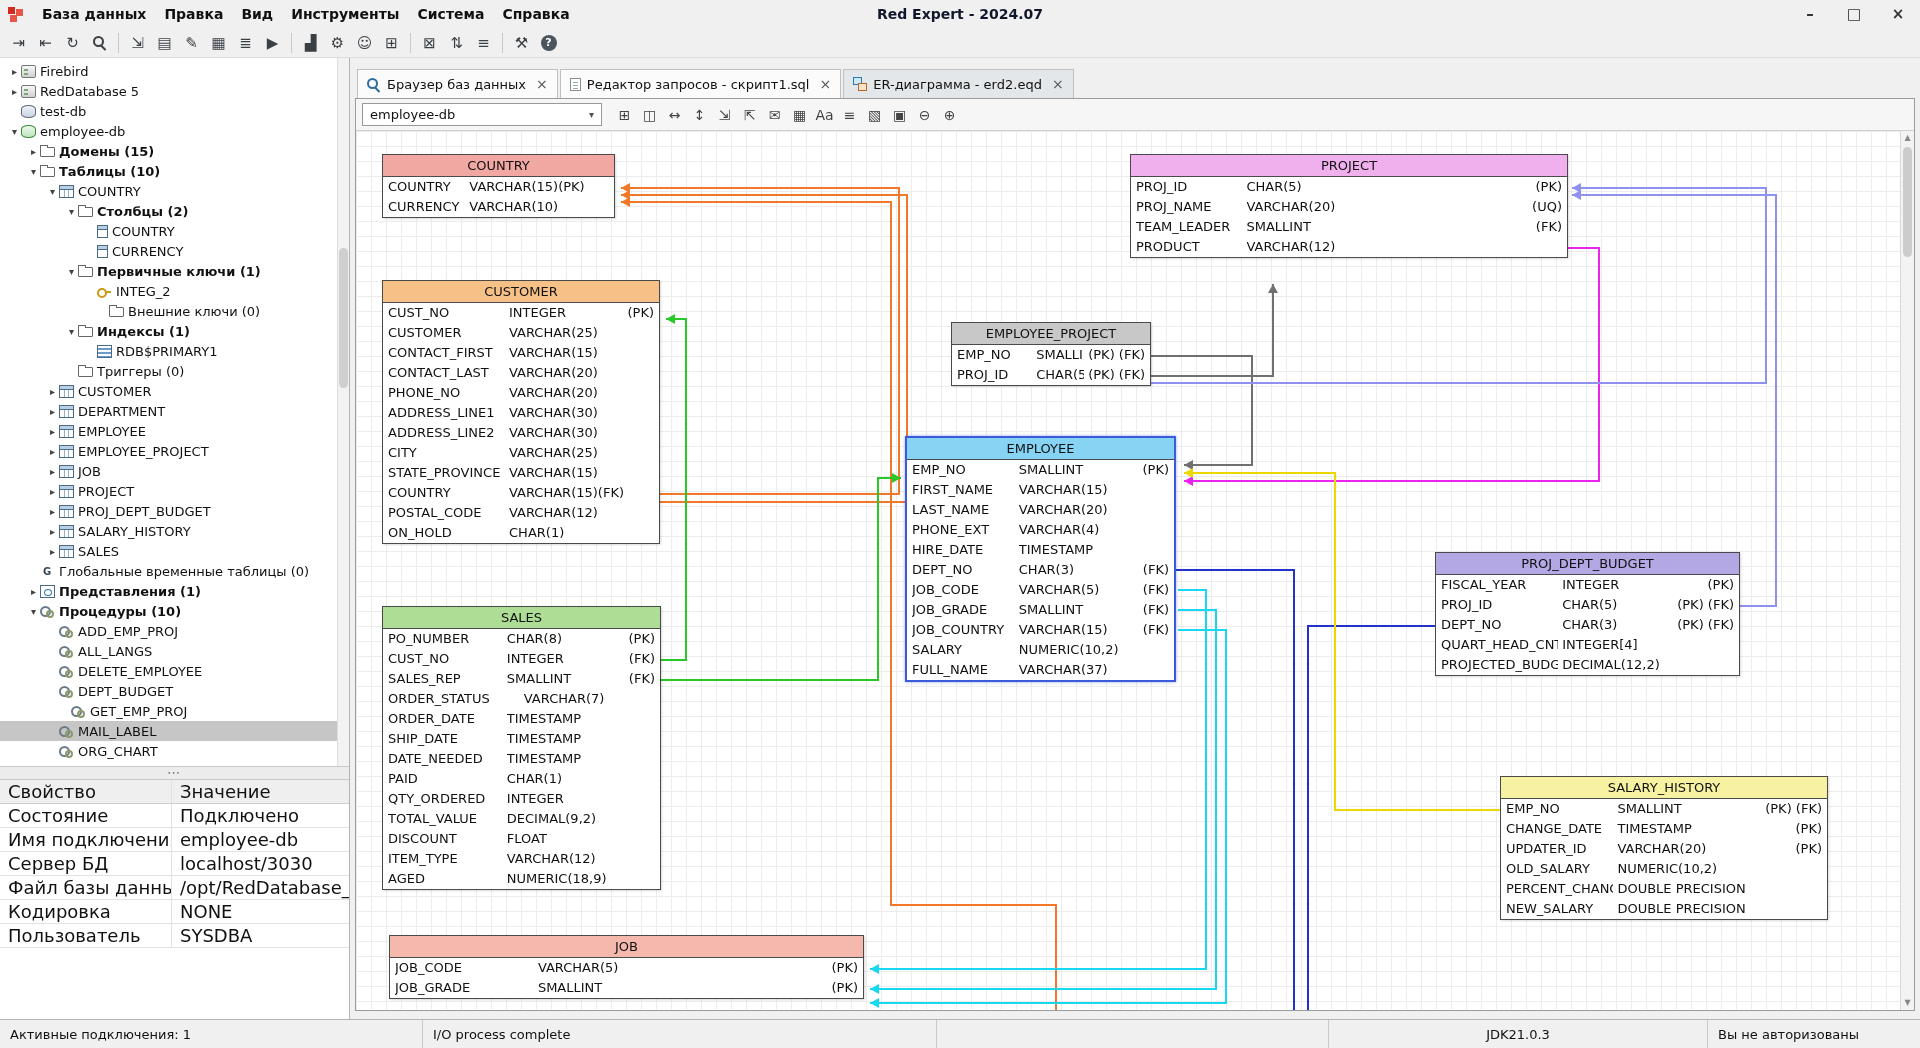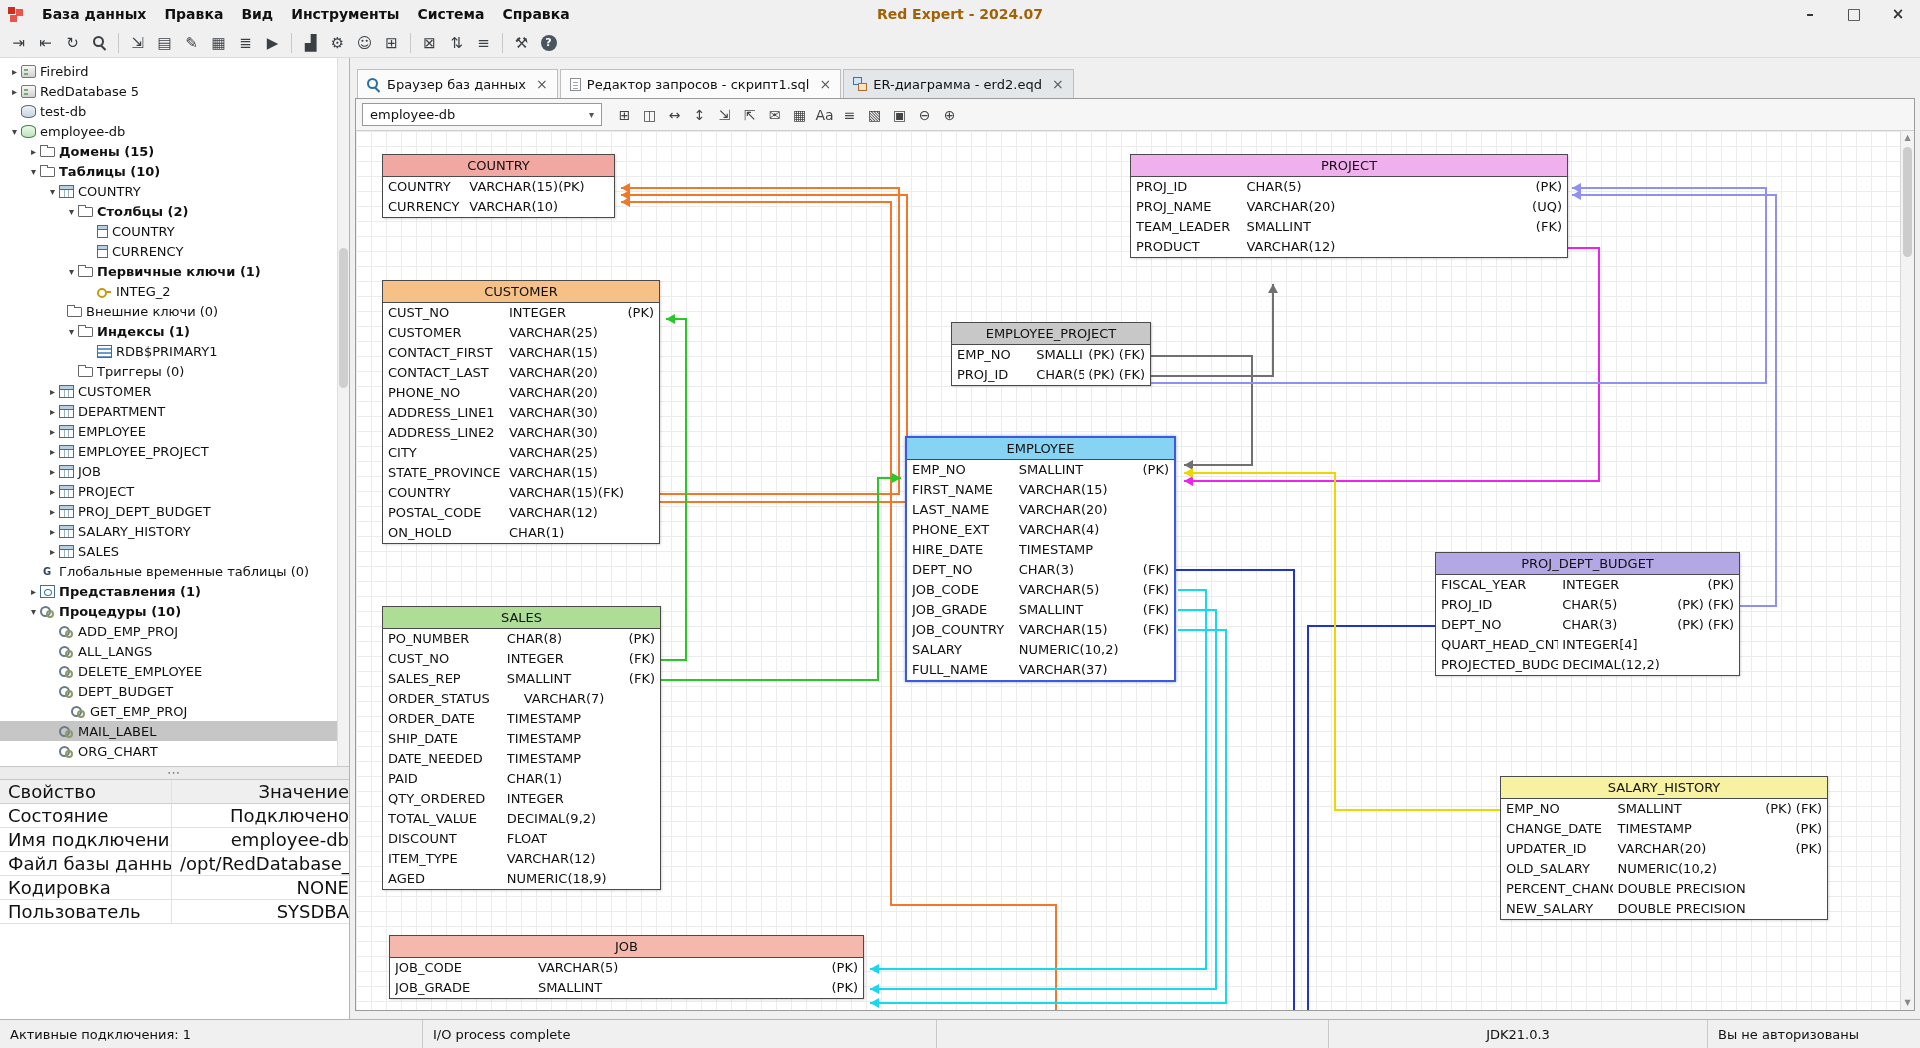--- a/index.html
+++ b/index.html
@@ -10,21 +10,21 @@
     font-size:13px; color:#111; background:#f0f0f0;
   }
   .app { display:flex; flex-direction:column; height:100%; }
 
   
   .titlebar { height:28px; flex:none; display:flex; align-items:center; position:relative; background:#f0f0f0;font-weight:bold; }
   .logo { width:15px; height:15px; margin:0 10px 0 8px; flex:none; position:relative; }
   .logo::before { content:""; position:absolute; left:0; top:0; width:7px; height:7px; background:#d42a1e; box-shadow:8px 2px 0 #e8564a, 2px 8px 0 #e8564a; }
   .menubar { display:flex; z-index:2; }
   .menu-item { padding:0 9px; font-size:14px; line-height:28px; cursor:default; }
-  .win-title { position:absolute; left:0; right:0; text-align:center; color:#a16207; font-size:14px; pointer-events:none; }
+  .win-title { position:absolute; left:0; right:0; text-align:center; color:#0f172a; font-size:14px; pointer-events:none; }
   .wincontrols { margin-left:auto; display:flex; z-index:2; }
   .wc { width:44px; text-align:center; font-size:15px; line-height:28px; color:#333; }
 
   
   .toolbar { height:30px; flex:none; display:flex; align-items:center; padding:0 5px; background:#f0f0f0; border-bottom:1px solid #dcdcdc; }
   .tb-btn { width:25px; height:25px; margin:0 1px; border:none; background:transparent; display:flex; align-items:center; justify-content:center; font-size:15px; color:#3a3f44; padding:0; font-family:inherit; }
   .tb-btn.help span { width:16px; height:16px; border-radius:50%; background:#4a5560; color:#fff; font-size:11px; line-height:16px; text-align:center; font-weight:bold; }
   .tb-sep { width:1px; height:20px; background:#c8c8c8; margin:0 5px; }
   .cssico.mag { width:13px; height:13px; position:relative; display:inline-block; }
   .cssico.mag::before { content:""; position:absolute; left:0; top:0; width:7px; height:7px; border:2px solid #3a3f44; border-radius:50%; }
@@ -40,21 +40,21 @@
   .trow.sel { background:#c6c6c6; }
   .arr { width:13px; flex:none; font-size:10px; color:#444; text-align:center; }
   .tlabel { padding-right:6px; }
   .tlabel.b { font-weight:bold; }
   .tree-sb { position:absolute; right:0; top:0; bottom:0; width:12px; background:#f2f2f2; border-left:1px solid #ddd; }
   .tree-sb .thumb { position:absolute; left:1px; right:1px; top:190px; height:140px; background:#cfcfcf; border-radius:5px; }
   .splitter { height:14px; flex:none; background:#ececec; border-top:1px solid #c8c8c8; border-bottom:1px solid #c8c8c8; text-align:center; line-height:11px; color:#777; font-size:13px; letter-spacing:2px; }
   .props { flex:1; overflow:hidden; font-size:18px; background:#fff; }
   .prow { display:flex; height:24px; line-height:23px; border-bottom:1px solid #e2e2e2; }
   .prow .pc1 { width:172px; flex:none; padding-left:8px; border-right:1px solid #e2e2e2; overflow:hidden; white-space:nowrap; }
-  .prow .pc2 { flex:1; padding-left:8px; overflow:hidden; white-space:nowrap;text-align:right; }
+  .prow .pc2 { flex:1; padding-left:8px; overflow:hidden; white-space:nowrap; }
   .prow.phead { background:#efefef; border-bottom:1px solid #cfcfcf; }
 
   
   .content { flex:1; display:flex; flex-direction:column; padding:0 5px 8px 5px; background:#f0f0f0; min-width:0; }
   .tabbar { height:40px; flex:none; display:flex; align-items:flex-end; gap:2px; padding-left:2px; }
   .tab { height:29px; display:flex; align-items:center; padding:0 9px; background:#fbfbfb; border:1px solid #bfbfbf; border-bottom:none; font-size:13px; white-space:nowrap; }
   .tab.active { background:#e3e7ea; }
   .tab-label { margin-left:6px; }
   .tab-close { margin-left:10px; color:#555; font-size:14px; }
   .tabico { width:14px; height:14px; position:relative; display:inline-block; flex:none; }
@@ -266,21 +266,21 @@
           <div class="trow" style="padding-left: 65px;">
             <span class="arr">▾</span>
             <span class="ico folder-icon"></span>
             <span class="tlabel b">Первичные ключи (1)</span>
           </div>
           <div class="trow" style="padding-left: 84px;">
             <span class="arr"></span>
             <span class="ico key-icon"></span>
             <span class="tlabel">INTEG_2</span>
           </div>
-          <div class="trow" style="padding-left: 54px; text-align: right;">
+          <div class="trow" style="padding-left: 96px; text-align: right;">
             <span class="arr"></span>
             <span class="ico folder-icon"></span>
             <span class="tlabel">Внешние ключи (0)</span>
           </div>
           <div class="trow" style="padding-left: 65px;">
             <span class="arr">▾</span>
             <span class="ico folder-icon"></span>
             <span class="tlabel b">Индексы (1)</span>
           </div>
           <div class="trow" style="padding-left: 84px;">
@@ -398,20 +398,24 @@
             <span class="pc1">Свойство</span>
             <span class="pc2">Значение</span>
           </div>
           <div class="prow">
             <span class="pc1">Состояние</span>
             <span class="pc2">Подключено</span>
           </div>
           <div class="prow">
             <span class="pc1">Имя подключения</span>
             <span class="pc2">employee-db</span>
+          </div>
+          <div class="prow">
+            <span class="pc1">Сервер БД</span>
+            <span class="pc2">localhost/3030</span>
           </div>
           <div class="prow">
             <span class="pc1">Файл базы данных</span>
             <span class="pc2">/opt/RedDatabase_3/examp...</span>
           </div>
           <div class="prow">
             <span class="pc1">Кодировка</span>
             <span class="pc2">NONE</span>
           </div>
           <div class="prow">

